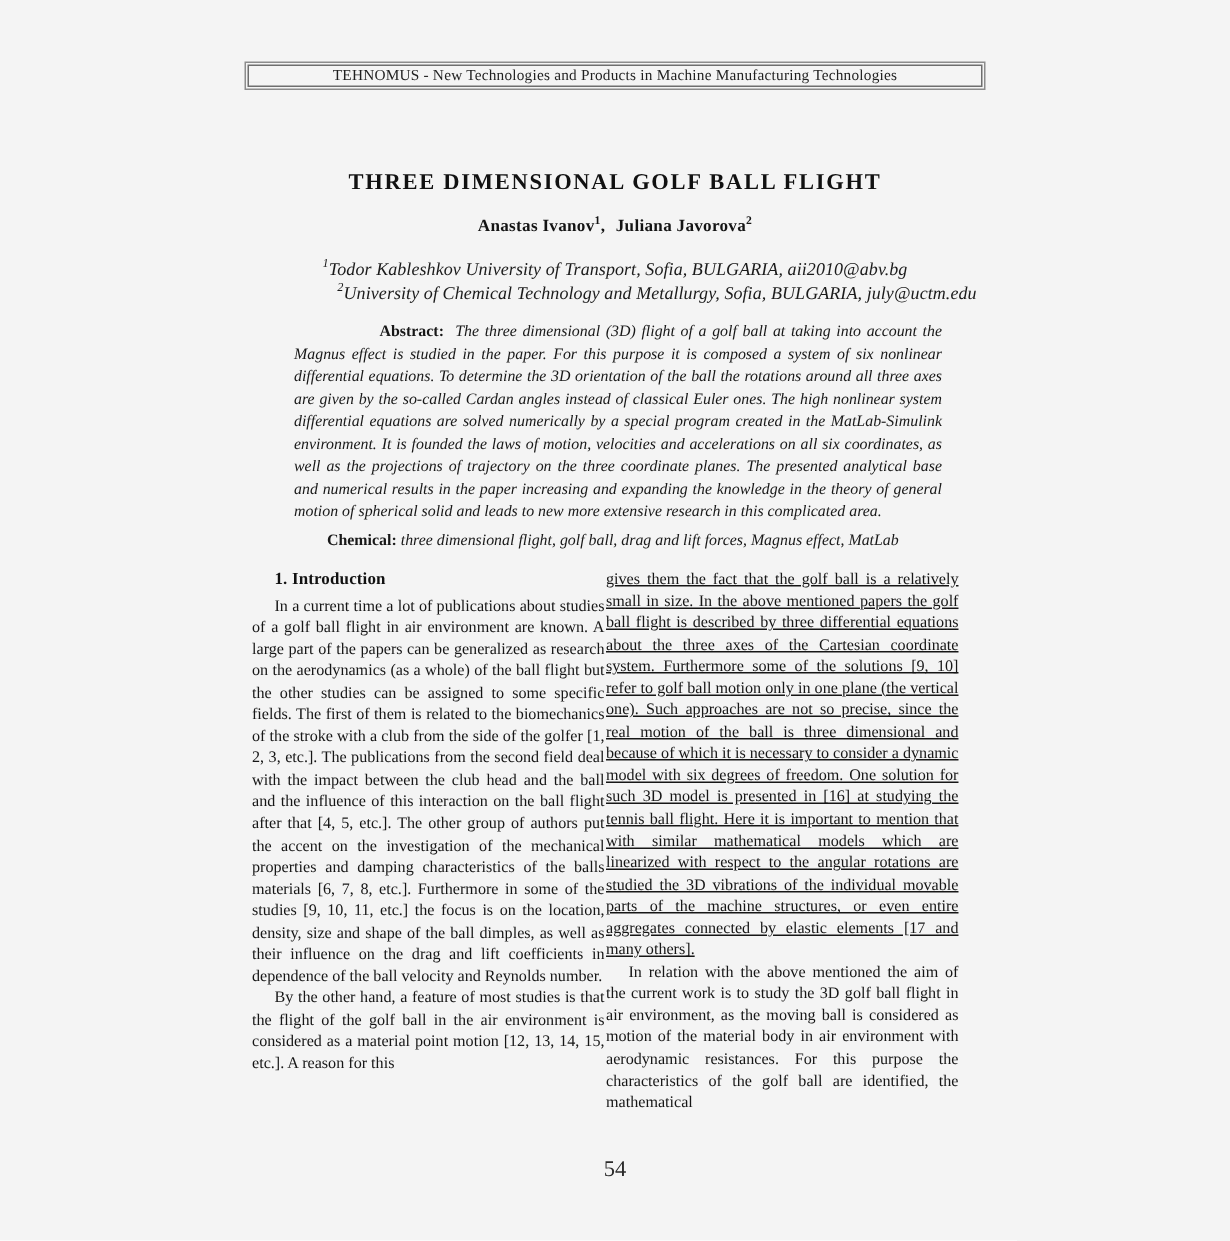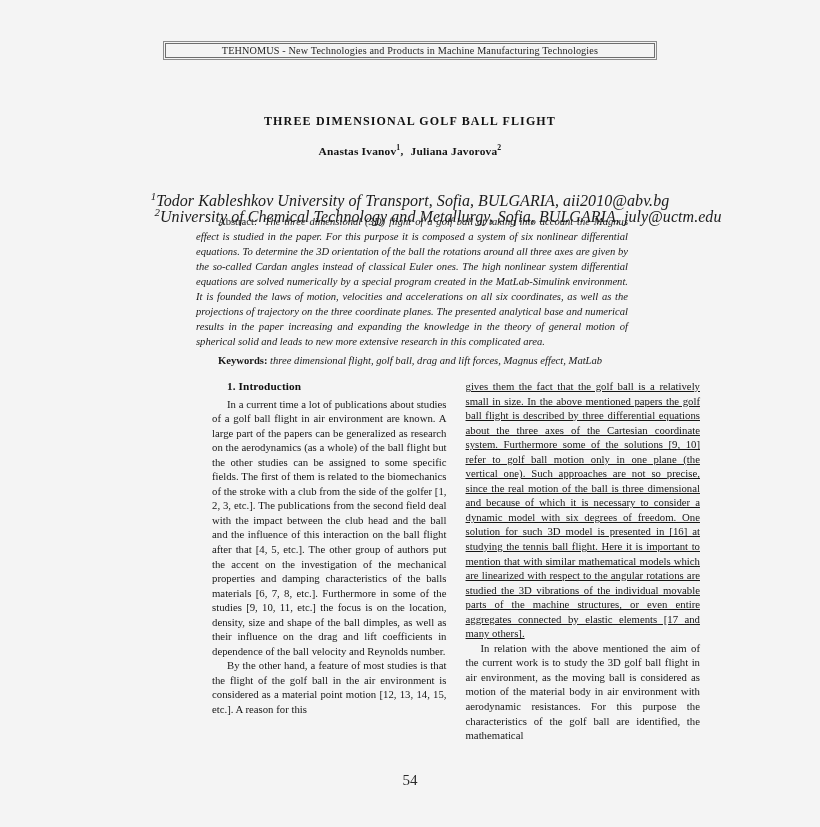--- a/index.html
+++ b/index.html
@@ -55,21 +55,21 @@
     white-space: nowrap;
   }
 
   
   #title {
     position: absolute;
     left: 0;
     top: 114px;
     width: 820px;
     text-align: center;
-    font-size: 12px;
+    font-size: 15px;
     font-weight: bold;
     letter-spacing: 1.15px;
     color: #111;
   }
 
   #authors {
     position: absolute;
     left: 0;
     top: 145px;
     width: 820px;
@@ -81,45 +81,45 @@
   }
   #authors .sep { display: inline-block; width: 7px; }
   sup { font-size: 0.68em; vertical-align: super; line-height: 0; }
 
   .affil {
     position: absolute;
     left: 0;
     width: 820px;
     text-align: center;
     font-style: italic;
-    font-size: 16px;
+    font-size: 12px;
     letter-spacing: 0.05px;
     color: #1b1b1b;
-    margin-top: 20px;
   }
   #affil-1 { top: 172px; }
   #affil-2 { top: 188px; padding-left: 28px; }
 
   
   #abstract {
     position: absolute;
     left: 196px;
     top: 214px;
     width: 432px;
     text-align: justify;
     font-style: italic;
     font-size: 10.6px;
     line-height: 15.05px;
     text-indent: 22px;
     color: #181818;
     hyphens: none;
   }
   #abstract .lead {
     font-style: normal;
-    font-weight: normal;
+    font-weight: bold;
+    margin-left: 35px;
   }
 
   #keywords {
     position: absolute;
     left: 196px;
     top: 353px;
     width: 432px;
     text-align: left;
     font-style: italic;
     font-size: 10.6px;
@@ -133,22 +133,21 @@
   }
 
   
   #columns {
     position: absolute;
     left: 168px;
     top: 379px;
     width: 488px;
     height: 390px;
     display: flex;
-    gap: 19px;
-    margin-left: 44px;
+    gap: 1px;
   }
   .col {
     width: 235px;
     font-size: 10.75px;
     line-height: 14.55px;
     text-align: justify;
     color: #161616;
   }
   .col p {
     margin: 0;
@@ -193,21 +192,21 @@
   <div id="authors">
     <span>Anastas Ivanov</span><sup>1</sup><span>,</span><span class="sep"></span><span>Juliana Javorova</span><sup>2</sup>
   </div>
 
   <div class="affil" id="affil-1"><sup>1</sup><span>Todor Kableshkov University of Transport, Sofia, BULGARIA, aii2010@abv.bg</span></div>
 
   <div class="affil" id="affil-2"><sup>2</sup><span>University of Chemical Technology and Metallurgy, Sofia, BULGARIA, july@uctm.edu</span></div>
 
   <div id="abstract"><span class="lead">Abstract:</span>&nbsp; <span>The three dimensional (3D) flight of a golf ball at taking into account the Magnus effect is studied in the paper. For this purpose it is composed a system of six nonlinear differential equations. To determine the 3D orientation of the ball the rotations around all three axes are given by the so-called Cardan angles instead of classical Euler ones. The high nonlinear system differential equations are solved numerically by a special program created in the MatLab-Simulink environment. It is founded the laws of motion, velocities and accelerations on all six coordinates, as well as the projections of trajectory on the three coordinate planes. The presented analytical base and numerical results in the paper increasing and expanding the knowledge in the theory of general motion of spherical solid and leads to new more extensive research in this complicated area.</span></div>
 
-  <div id="keywords"><span class="lead">Keywords:</span> <span>three dimensional flight, golf ball, drag and lift forces, Magnus effect, MatLab</span></div>
+  <div id="keywords"><span class="lead">Chemical:</span> <span>three dimensional flight, golf ball, drag and lift forces, Magnus effect, MatLab</span></div>
 
   <div id="columns">
 
     <div class="col">
       <h2 class="section">1. Introduction</h2>
       <p>In a current time a lot of publications about studies of a golf ball flight in air environment are known. A large part of the papers can be generalized as research on the aerodynamics (as a whole) of the ball flight but the other studies can be assigned to some specific fields. The first of them is related to the biomechanics of the stroke with a club from the side of the golfer [1, 2, 3, etc.]. The publications from the second field deal with the impact between the club head and the ball and the influence of this interaction on the ball flight after that [4, 5, etc.]. The other group of authors put the accent on the investigation of the mechanical properties and damping characteristics of the balls materials [6, 7, 8, etc.]. Furthermore in some of the studies [9, 10, 11, etc.] the focus is on the location, density, size and shape of the ball dimples, as well as their influence on the drag and lift coefficients in dependence of the ball velocity and Reynolds number.</p>
       <p>By the other hand, a feature of most studies is that the flight of the golf ball in the air environment is considered as a material point motion [12, 13, 14, 15, etc.]. A reason for this</p>
     </div>
 
     <div class="col">

